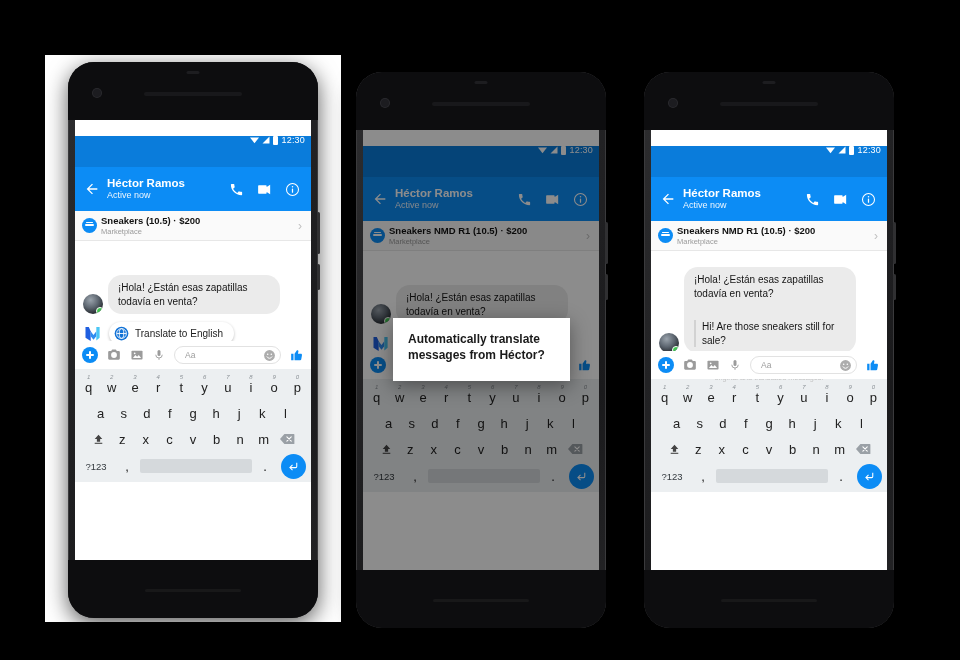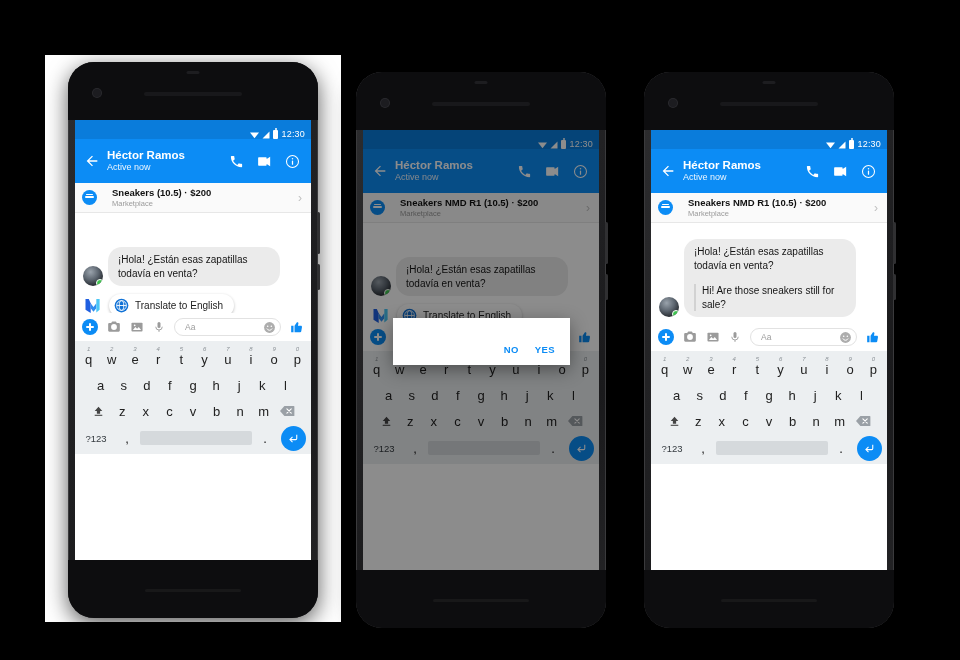--- a/index.html
+++ b/index.html
@@ -30,59 +30,59 @@
   .cam{position:absolute;left:25px;top:27px;width:8px;height:8px;border-radius:50%;
        background:#1c1c20;box-shadow:0 0 0 1px #2a2a2e;}
   .earpiece{position:absolute;left:50%;transform:translateX(-50%);top:30px;width:98px;height:4px;border-radius:2px;background:#18181b;}
   .notch-slit{position:absolute;left:50%;transform:translateX(-50%);top:9px;width:13px;height:3px;border-radius:2px;background:#1d1d20;}
   .bot-grille{position:absolute;left:50%;transform:translateX(-50%);bottom:26px;width:96px;height:3px;border-radius:2px;background:#181819;}
 
   
   .screen{position:absolute;left:7px;top:58px;width:236px;height:440px;background:#fff;overflow:hidden;}
 
   
-  .statusbar{height:19px;background:#0a7cdb;display:flex;align-items:flex-end;justify-content:flex-end;
-             padding-right:6px;gap:3px;color:#fff;}
+  .statusbar{height:31px;background:#0a7cdb;display:flex;align-items:flex-start;justify-content:flex-end;
+             padding-right:6px;gap:3px;color:#fff;margin-top:16px;}
   .sb-time{font-size:9px;letter-spacing:.2px;line-height:1;}
   .ico-wifi{width:9px;height:8px;}
   .ico-sig{width:8px;height:8px;}
   .ico-bat{width:5px;height:9px;background:#fff;border-radius:1px;position:relative;}
   .ico-bat:before{content:"";position:absolute;left:1.4px;top:-1.6px;width:2.2px;height:1.4px;background:#fff;border-radius:1px;}
 
   
   .appbar{height:44px;background:#0c8cf5;display:flex;align-items:center;padding:0 9px;color:#fff;}
   .backarrow{width:16px;height:16px;flex:0 0 auto;}
   .ab-titles{flex:1;padding-left:7px;min-width:0;}
   .ab-name{font-size:11.5px;font-weight:bold;line-height:1.15;white-space:nowrap;}
   .ab-sub{font-size:9px;opacity:.92;line-height:1.3;}
   .ab-actions{display:flex;align-items:center;gap:12px;padding-right:2px;}
   .ab-actions svg{display:block;}
 
   
   .mkt{height:29px;background:#fafafa;border-bottom:1px solid #e7e7e7;display:flex;align-items:center;padding:0 7px;}
   .mkt-badge{width:15px;height:15px;border-radius:50%;background:#0c8cf5;flex:0 0 auto;position:relative;}
   .mkt-badge:before{content:"";position:absolute;left:3.2px;top:6.2px;width:8.6px;height:1.6px;background:#fff;border-radius:1px;}
   .mkt-badge:after{content:"";position:absolute;left:4.4px;top:4.2px;width:6.2px;height:1.3px;background:#fff;border-radius:1px;}
-  .mkt-txt{flex:1;padding-left:15px;min-width:0;}
+  .mkt-txt{flex:1;padding-left:4px;min-width:0;}
   .mkt-title{font-size:9.5px;font-weight:bold;color:#111;line-height:1.25;white-space:nowrap;}
   .mkt-sub{font-size:7.5px;color:#9b9b9b;line-height:1.3;}
   .mkt-chev{color:#c0c0c0;font-size:12px;line-height:1;padding-right:2px;}
 
   
   .convo{background:#fff;position:relative;}
   .thread{padding:34px 8px 0 8px;}
   .row{display:flex;align-items:flex-end;gap:5px;}
   .avatar{width:20px;height:20px;border-radius:50%;flex:0 0 auto;position:relative;
           background:radial-gradient(circle at 38% 30%, #9aa3ac 0%, #5d6670 42%, #23272c 78%);
           overflow:hidden;}
   .avatar:after{content:"";position:absolute;right:-1px;bottom:-1px;width:6px;height:6px;border-radius:50%;
                 background:#40c351;border:1.4px solid #fff;}
   .bubble{background:#ebebeb;border-radius:14px;padding:6px 10px;max-width:152px;}
   .bubble p{margin:0;font-size:10px;line-height:1.35;color:#141414;}
-  .bubble p.tr{margin-top:12px;padding-left:6px;border-left:2px solid #d2d2d2;}
+  .bubble p.tr{margin-top:20px;padding-left:6px;border-left:2px solid #d2d2d2;}
 
   .m-row{display:flex;align-items:center;gap:6px;margin-top:8px;padding-left:1px;}
   .m-logo{width:19px;height:16px;flex:0 0 auto;}
   .translate-chip{display:inline-flex;align-items:center;gap:6px;background:#fff;border-radius:14px;
                   padding:4px 11px 4px 5px;box-shadow:0 1px 3px rgba(0,0,0,.26);}
   .globe{width:15px;height:15px;flex:0 0 auto;}
   .chip-label{font-size:10px;color:#1c1c1c;white-space:nowrap;}
 
   .sysnote{text-align:center;font-size:7.3px;color:#c3c3c3;line-height:1.45;padding:9px 22px 0 22px;}
 
@@ -535,24 +535,21 @@
                 <svg width="13" height="13" viewBox="0 0 24 24">
                   <path d="M19 5v7a3 3 0 0 1-3 3H7.8l3.1 3.1-1.4 1.4L4 14l5.5-5.5 1.4 1.4L7.8 13H16a1 1 0 0 0 1-1V5z" fill="#fff"></path>
                 </svg>
               </span>
           </span>
         </div>
       </div>
 
       <div class="scrim"></div>
       <div class="dialog">
-        <div class="dlg-actions">
-          <span class="dlg-btn">NO</span>
-          <span class="dlg-btn">YES</span>
-        </div>
+        <p class="dlg-title">Automatically translate messages from Héctor?</p>
       </div>
     </div>
   </div>
 
   <div class="phone p3">
     <div class="side-btn b1"></div>
     <div class="side-btn b2"></div>
     <div class="bezel-top">
       <div class="notch-slit"></div>
       <div class="cam"></div>

